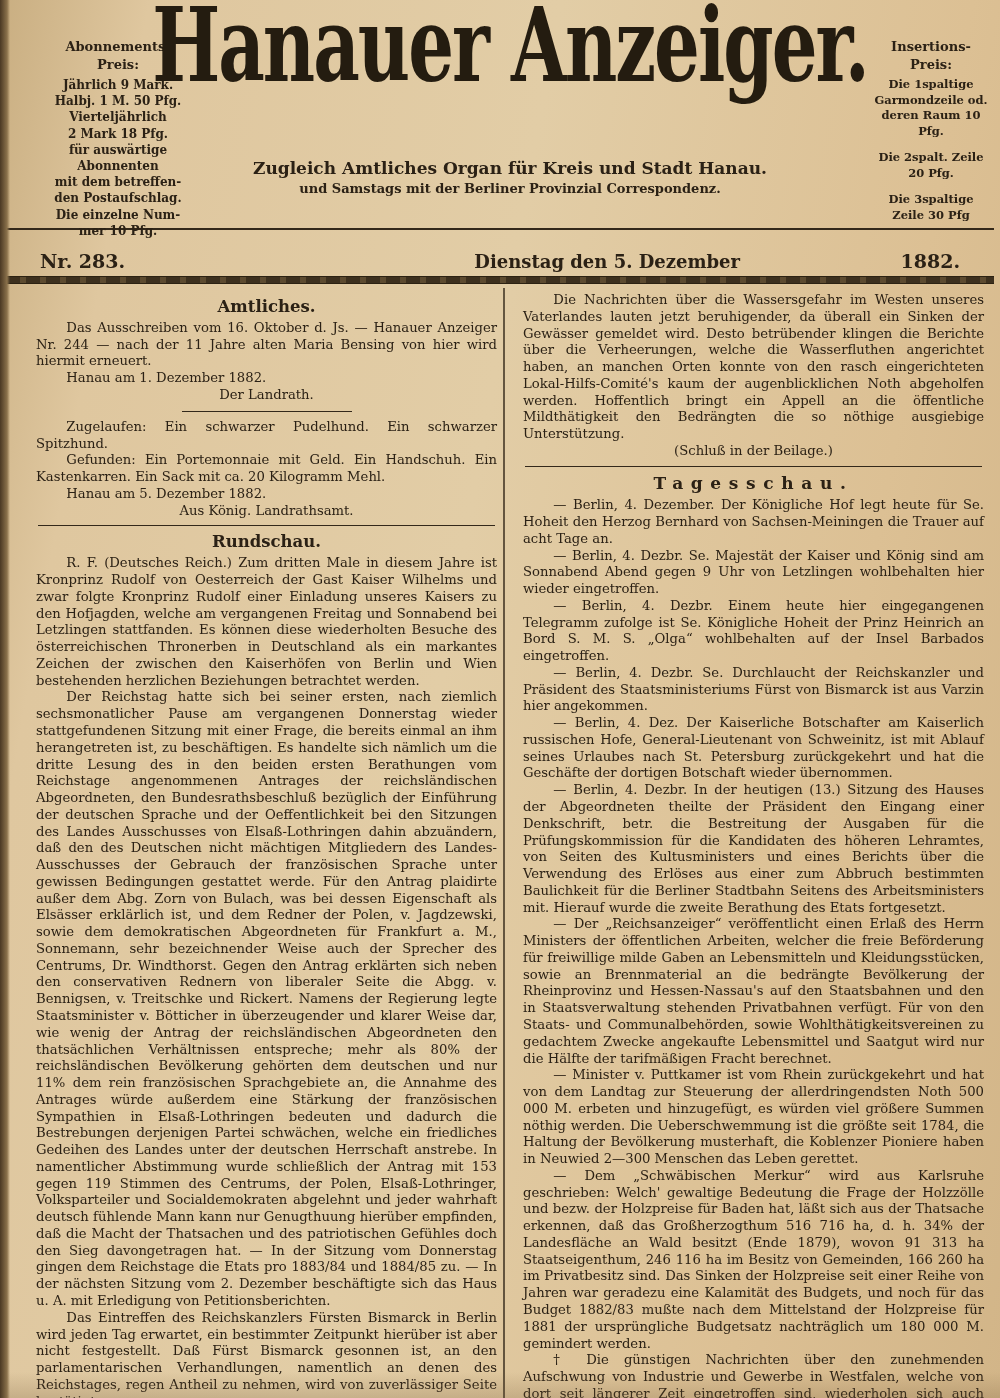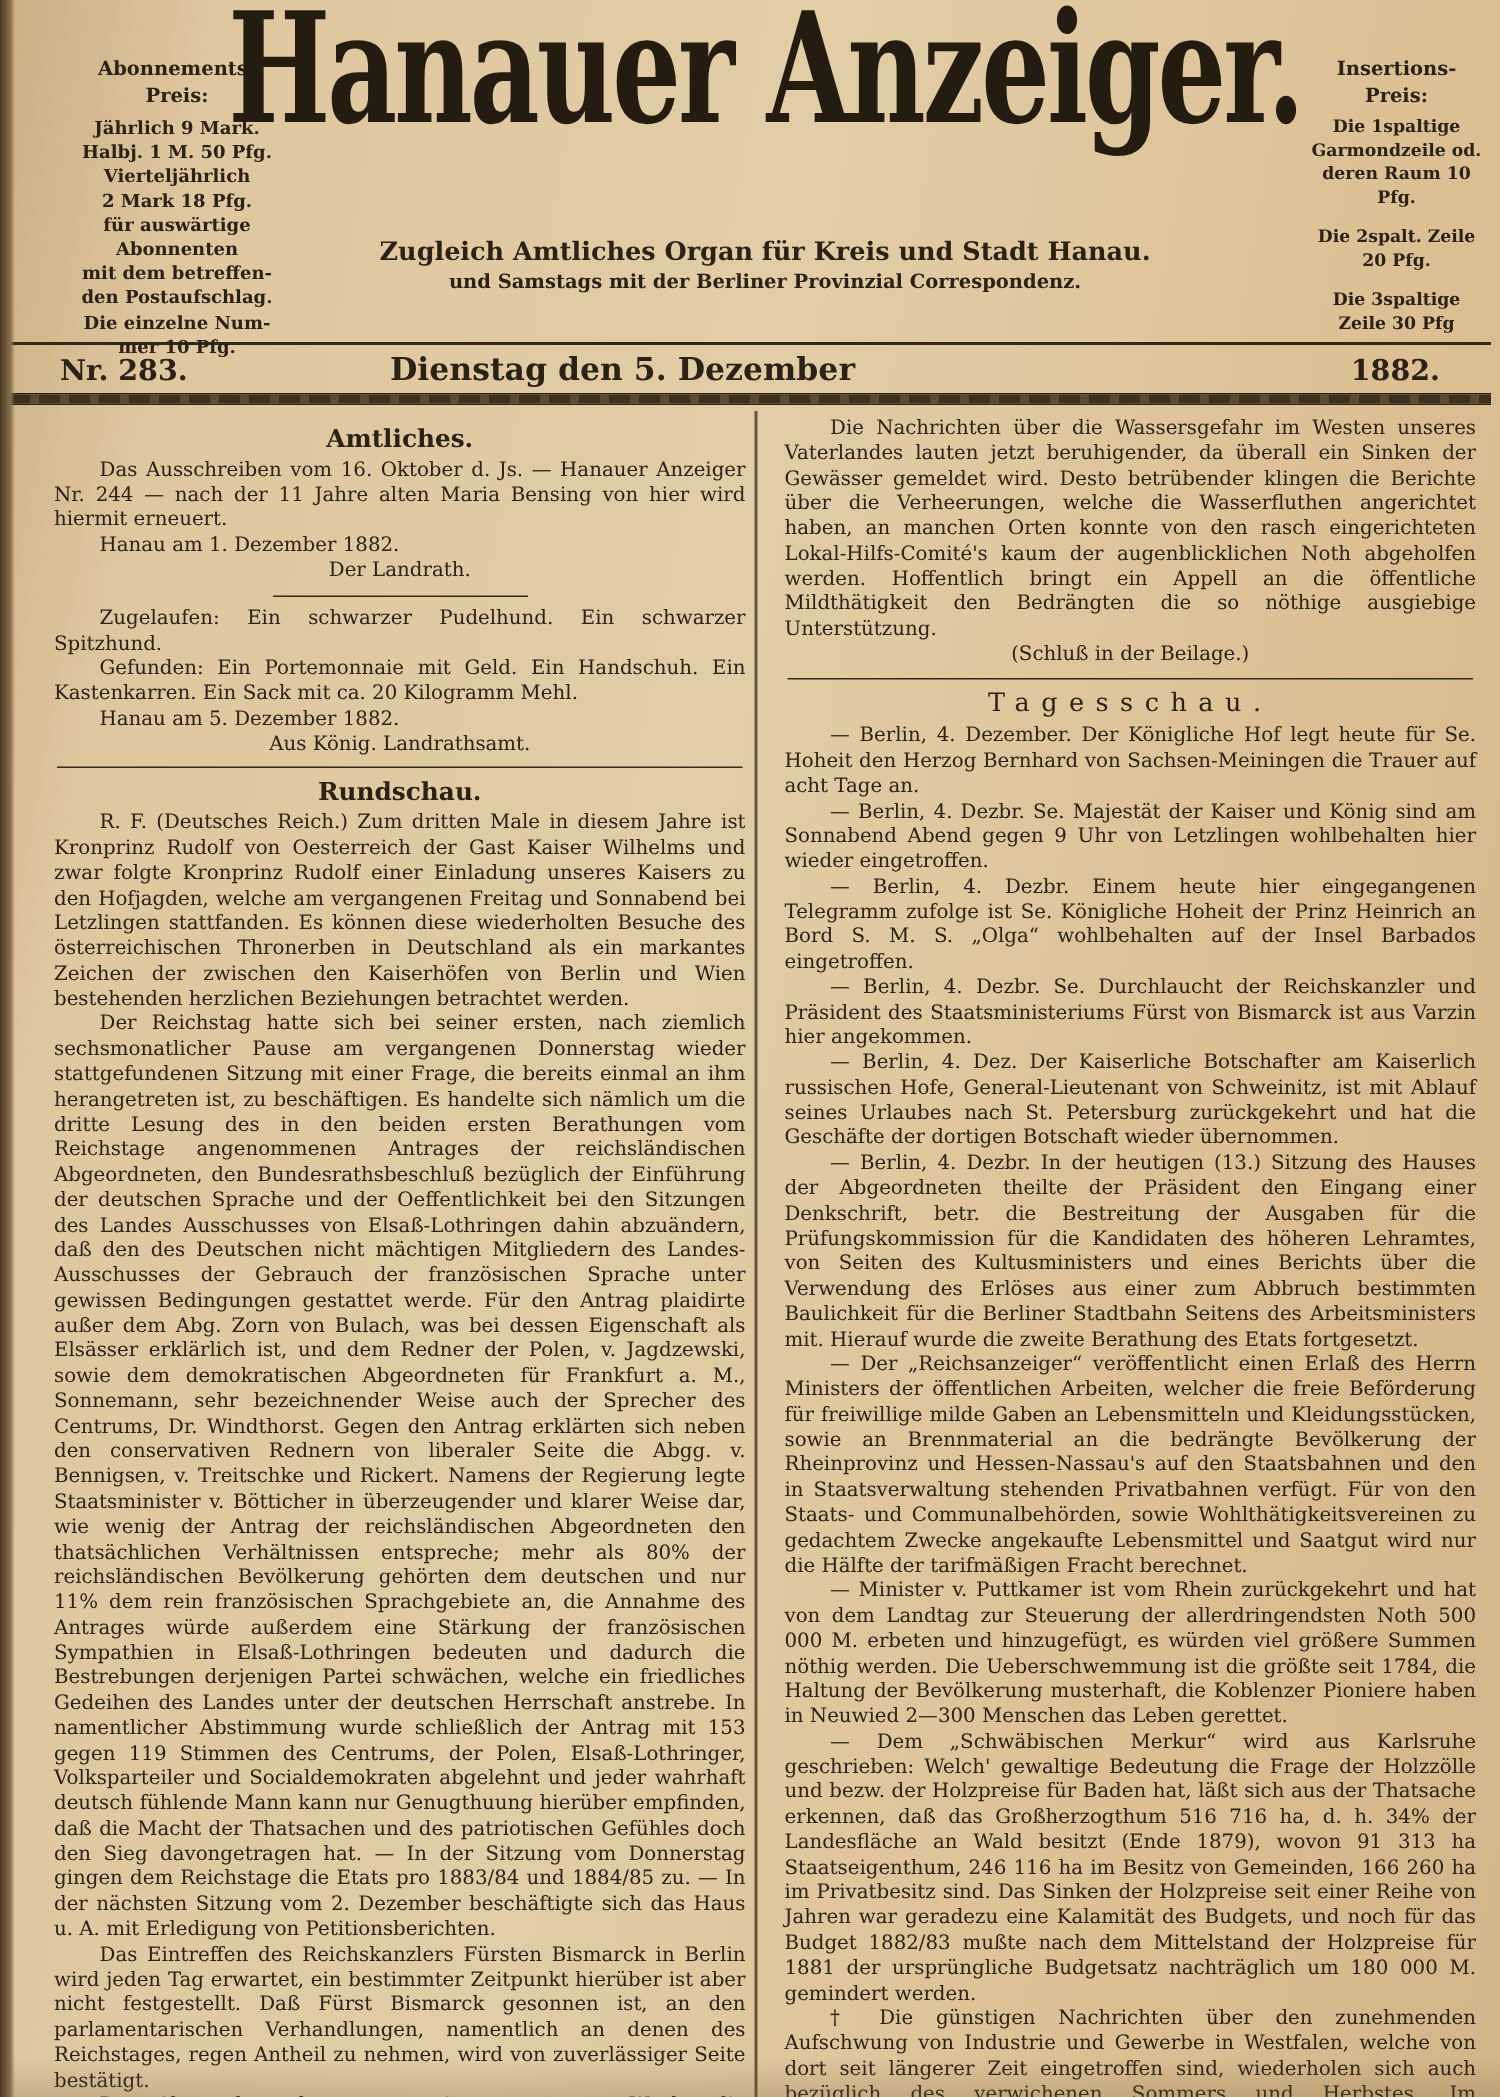--- a/index.html
+++ b/index.html
@@ -44,21 +44,21 @@
   .subtitles{position:absolute;left:180px;right:160px;top:158px;text-align:center;}
   .sub1{font-weight:bold;font-size:17px;margin-bottom:3px;}
   .sub2{font-weight:bold;font-size:13px;line-height:1.3;}
   
   .rule-top{border-top:2px solid #33281a;margin:0 6px;}
   .dateline{
     display:flex;align-items:baseline;margin:0 6px;padding:3px 34px 4px 34px;
     font-weight:bold;
   }
   .issue-no{font-size:19px;width:220px;}
-  .issue-date{font-size:21px;flex:1;text-align:left;}
+  .issue-date{font-size:18px;flex:1;text-align:right;margin-top:18px;}
   .issue-year{font-size:19px;width:220px;text-align:right;}
   .rule-thick{
     height:6px;margin:0 6px;
     background:repeating-linear-gradient(90deg,#3d301e 0 14px,#5d4b30 14px 20px);
     border-top:1px solid #2c2212;border-bottom:1px solid #2c2212;
   }
   
   .columns{
     position:relative;display:flex;gap:26px;
     padding:8px 16px 0 36px;
@@ -66,21 +66,21 @@
   .col{flex:1;font-size:13.2px;line-height:1.27;}
   .divider{
     position:absolute;left:503px;top:4px;bottom:-1120px;width:2px;
     background:#3a2e1d;opacity:.75;
   }
   
   .para{margin:0;text-indent:2.3em;text-align:justify;}
   .line{margin:0;text-indent:2.3em;}
   .center{margin:0;text-align:center;}
   .heading{font-weight:bold;text-align:center;font-size:16.5px;margin:5px 0 2px 0;}
-  .heading-spaced{font-weight:normal;text-align:center;font-size:17px;letter-spacing:.45em;margin:6px 0 3px 0;}
+  .heading-spaced{font-weight:bold;text-align:center;font-size:17px;letter-spacing:.45em;margin:6px 0 3px 0;}
   .hr-short{width:170px;margin:7px auto;border-top:1.5px solid #33281a;height:0;}
   .hr-full{margin:6px 2px;border-top:1.5px solid #33281a;height:0;}
   .box-line{white-space:nowrap;}
   .ins-box .box-line{white-space:normal;}
 </style>
 </head>
 <body>
 
 <div class="page">
 

